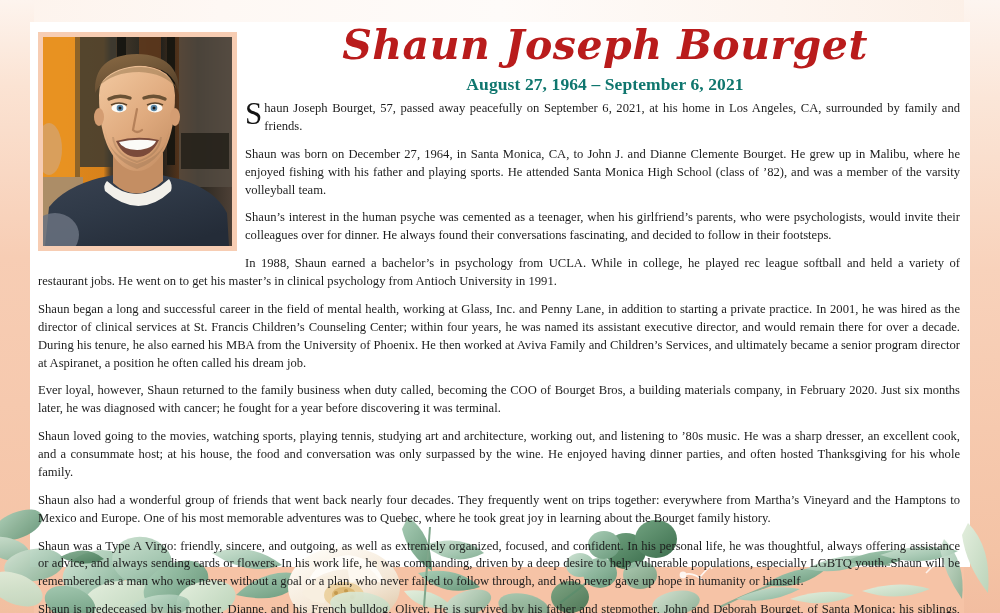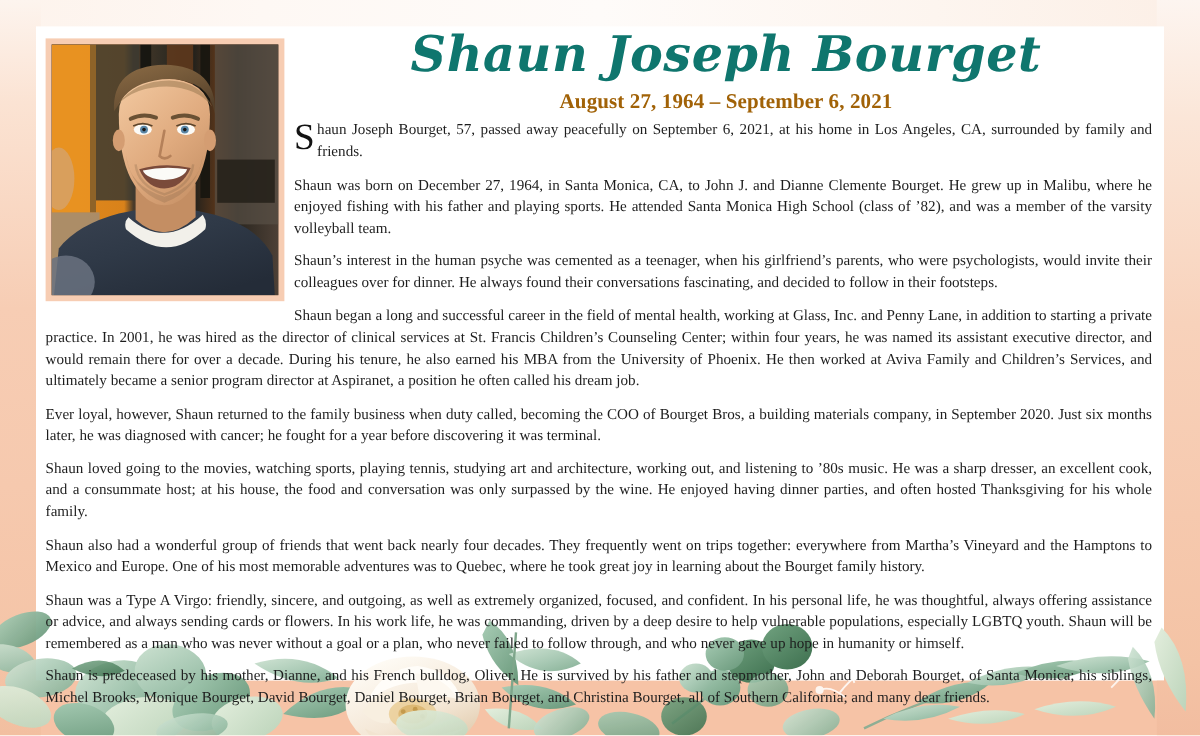--- a/index.html
+++ b/index.html
@@ -93,31 +93,31 @@
     width: 700px;
     text-align: center;
     z-index: 7;
   }
   .deceased-name {
     font-family: "DejaVu Serif", "Liberation Serif", serif;
     font-style: italic;
     font-weight: bold;
     font-size: 41px;
     letter-spacing: 0.5px;
-    color: #0f766e;
+    color: #b91c1c;
     line-height: 1.05;
     margin: 0;
     padding: 0;
     white-space: nowrap;
   }
   .deceased-dates {
     font-family: "Liberation Serif", "DejaVu Serif", serif;
     font-weight: bold;
     font-size: 17.5px;
-    color: #a16207;
+    color: #0f766e;
     margin-top: 7px;
     letter-spacing: 0.1px;
   }
 
   
   .photo-frame {
     position: absolute;
     left: 38px; top: 32px;
     width: 199px; height: 219px;
     background: #f7cdb3;
@@ -272,24 +272,25 @@
 
   <div class="obit-body clearfix">
     <div class="photo-spacer"></div>
 
     <p><span class="dropcap">S</span><span>haun Joseph Bourget, 57, passed away peacefully on September 6, 2021, at his home in Los Angeles, CA, surrounded by family and friends.</span></p>
 
     <p>Shaun was born on December 27, 1964, in Santa Monica, CA, to John J. and Dianne Clemente Bourget. He grew up in Malibu, where he enjoyed fishing with his father and playing sports. He attended Santa Monica High School (class of ’82), and was a member of the varsity volleyball team.</p>
 
     <p>Shaun’s interest in the human psyche was cemented as a teenager, when his girlfriend’s parents, who were psychologists, would invite their colleagues over for dinner. He always found their conversations fascinating, and decided to follow in their footsteps.</p>
 
+    <p>In 1988, Shaun earned a bachelor’s in psychology from UCLA. While in college, he played rec league softball and held a variety of restaurant jobs. He went on to get his master’s in clinical psychology from Antioch University in 1991.</p>
 
     <p>Shaun began a long and successful career in the field of mental health, working at Glass, Inc. and Penny Lane, in addition to starting a private practice. In 2001, he was hired as the director of clinical services at St. Francis Children’s Counseling Center; within four years, he was named its assistant executive director, and would remain there for over a decade. During his tenure, he also earned his MBA from the University of Phoenix. He then worked at Aviva Family and Children’s Services, and ultimately became a senior program director at Aspiranet, a position he often called his dream job.</p>
 
-    <p>Ever loyal, however, Shaun returned to the family business when duty called, becoming the COO of Bourget Bros, a building materials company, in September 2020. Just six months later, he was diagnosed with cancer; he fought for a year before discovering it was terminal.</p>
+    <p>Ever loyal, however, Shaun returned to the family business when duty called, becoming the COO of Bourget Bros, a building materials company, in February 2020. Just six months later, he was diagnosed with cancer; he fought for a year before discovering it was terminal.</p>
 
     <p>Shaun loved going to the movies, watching sports, playing tennis, studying art and architecture, working out, and listening to ’80s music. He was a sharp dresser, an excellent cook, and a consummate host; at his house, the food and conversation was only surpassed by the wine. He enjoyed having dinner parties, and often hosted Thanksgiving for his whole family.</p>
 
     <p>Shaun also had a wonderful group of friends that went back nearly four decades. They frequently went on trips together: everywhere from Martha’s Vineyard and the Hamptons to Mexico and Europe. One of his most memorable adventures was to Quebec, where he took great joy in learning about the Bourget family history.</p>
 
     <p>Shaun was a Type A Virgo: friendly, sincere, and outgoing, as well as extremely organized, focused, and confident. In his personal life, he was thoughtful, always offering assistance or advice, and always sending cards or flowers. In his work life, he was commanding, driven by a deep desire to help vulnerable populations, especially LGBTQ youth. Shaun will be remembered as a man who was never without a goal or a plan, who never failed to follow through, and who never gave up hope in humanity or himself.</p>
 
     <p>Shaun is predeceased by his mother, Dianne, and his French bulldog, Oliver. He is survived by his father and stepmother, John and Deborah Bourget, of Santa Monica; his siblings, Michel Brooks, Monique Bourget, David Bourget, Daniel Bourget, Brian Bourget, and Christina Bourget, all of Southern California; and many dear friends.</p>
 
   </div>

